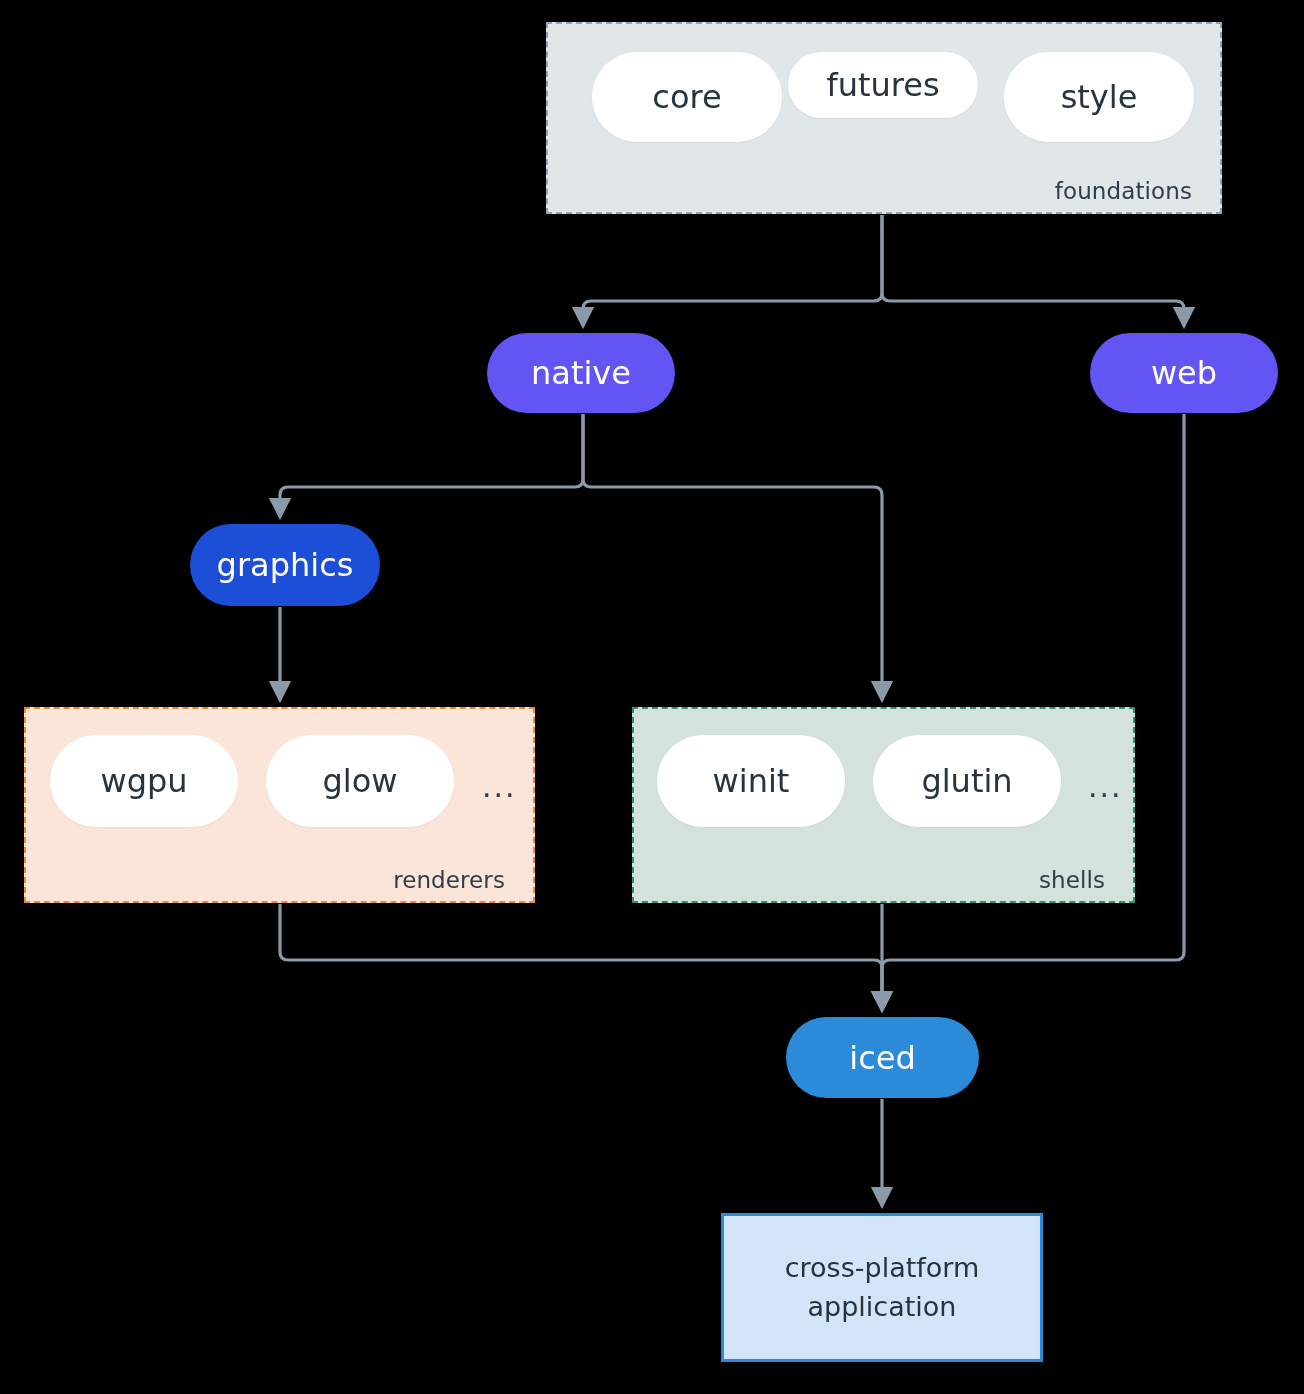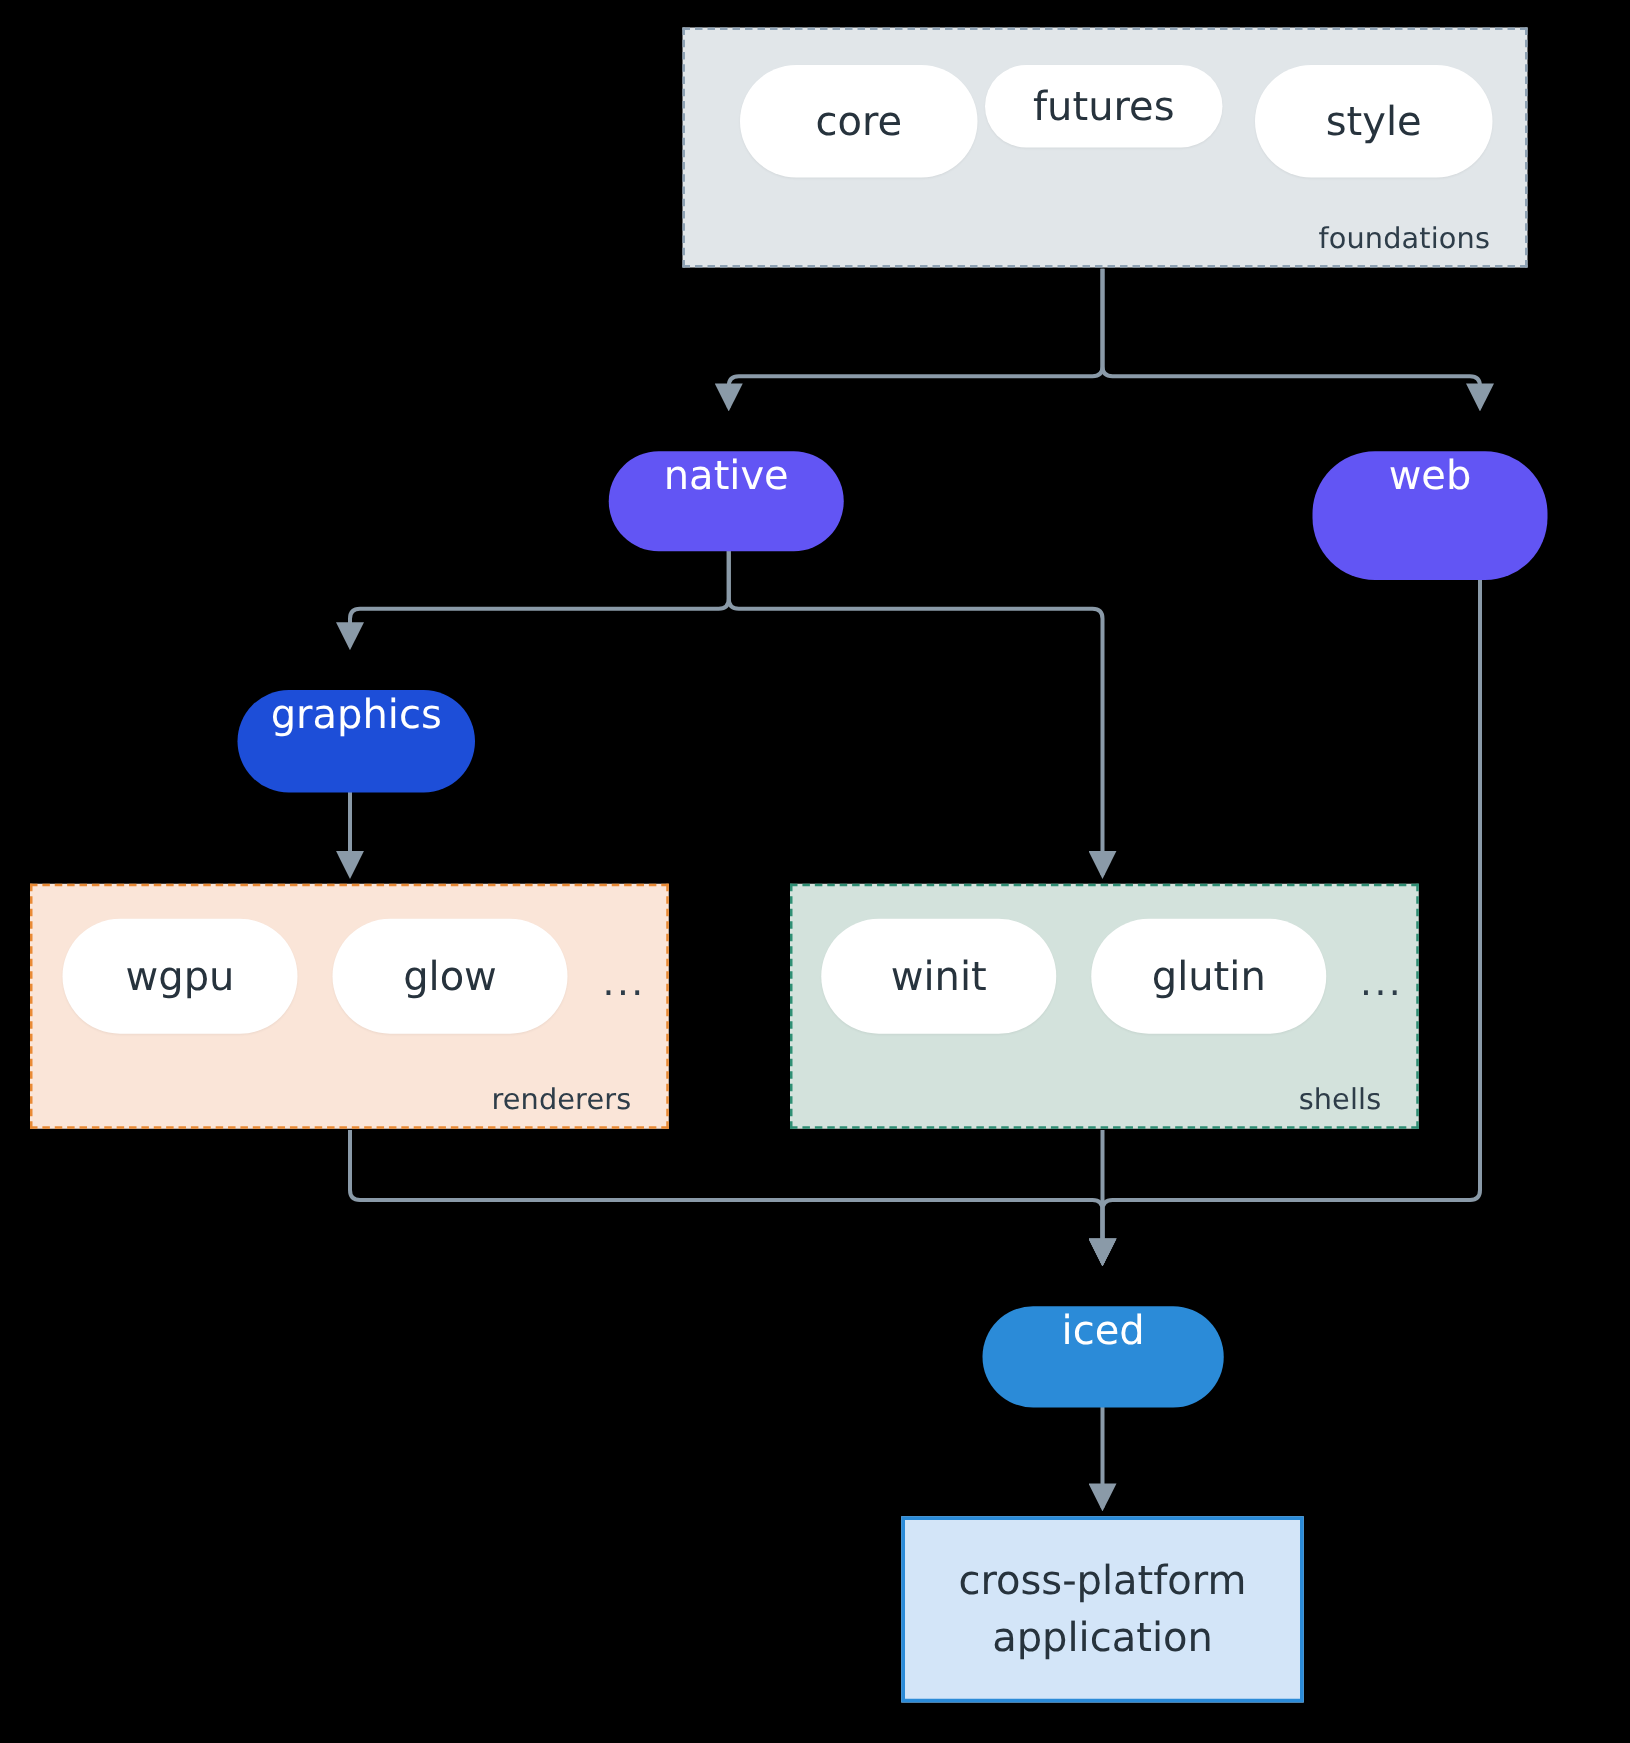--- a/index.html
+++ b/index.html
@@ -66,30 +66,29 @@
     border-radius: 50px;
     color: #27333d;
     font-size: 32px;
     box-shadow: 0 1px 2px rgba(0,0,0,.05);
   }
 
   
   .node {
     position: absolute;
     display: flex;
-    align-items: flex-start;
+    align-items: center;
     justify-content: center;
     color: #ffffff;
     font-size: 32px;
     border-radius: 50px;
     white-space: nowrap;
-    margin-top: 28px;
   }
   .node-native { left: 487px; top: 333px; width: 188px; height: 80px; background: #6255f4; }
-  .node-web    { left: 1050px; top: 333px; width: 188px; height: 103px; background: #6255f4; }
+  .node-web    { left: 1090px; top: 333px; width: 188px; height: 80px; background: #6255f4; }
   .node-graphics { left: 190px; top: 524px; width: 190px; height: 82px; background: #1d4ed8; }
   .node-iced   { left: 786px; top: 1017px; width: 193px; height: 81px; background: #2b8bd8; }
 
   .ellipsis {
     position: absolute;
     font-size: 30px;
     color: #2e3d49;
     letter-spacing: 2px;
     line-height: 1;
   }
@@ -98,21 +97,21 @@
     position: absolute;
     left: 721px; top: 1213px; width: 322px; height: 149px;
     background: #d3e5f8;
     border: 3px solid #2b8bd8;
     box-sizing: border-box;
     display: flex;
     flex-direction: column;
     align-items: center;
     justify-content: center;
     color: #27333d;
-    font-size: 32px;
+    font-size: 27px;
     line-height: 1.42;
     text-align: center;
   }
 </style>
 </head>
 <body>
 
 <div id="diagram">
 
   <svg class="edges" viewBox="0 0 1304 1394" width="1304" height="1394">

